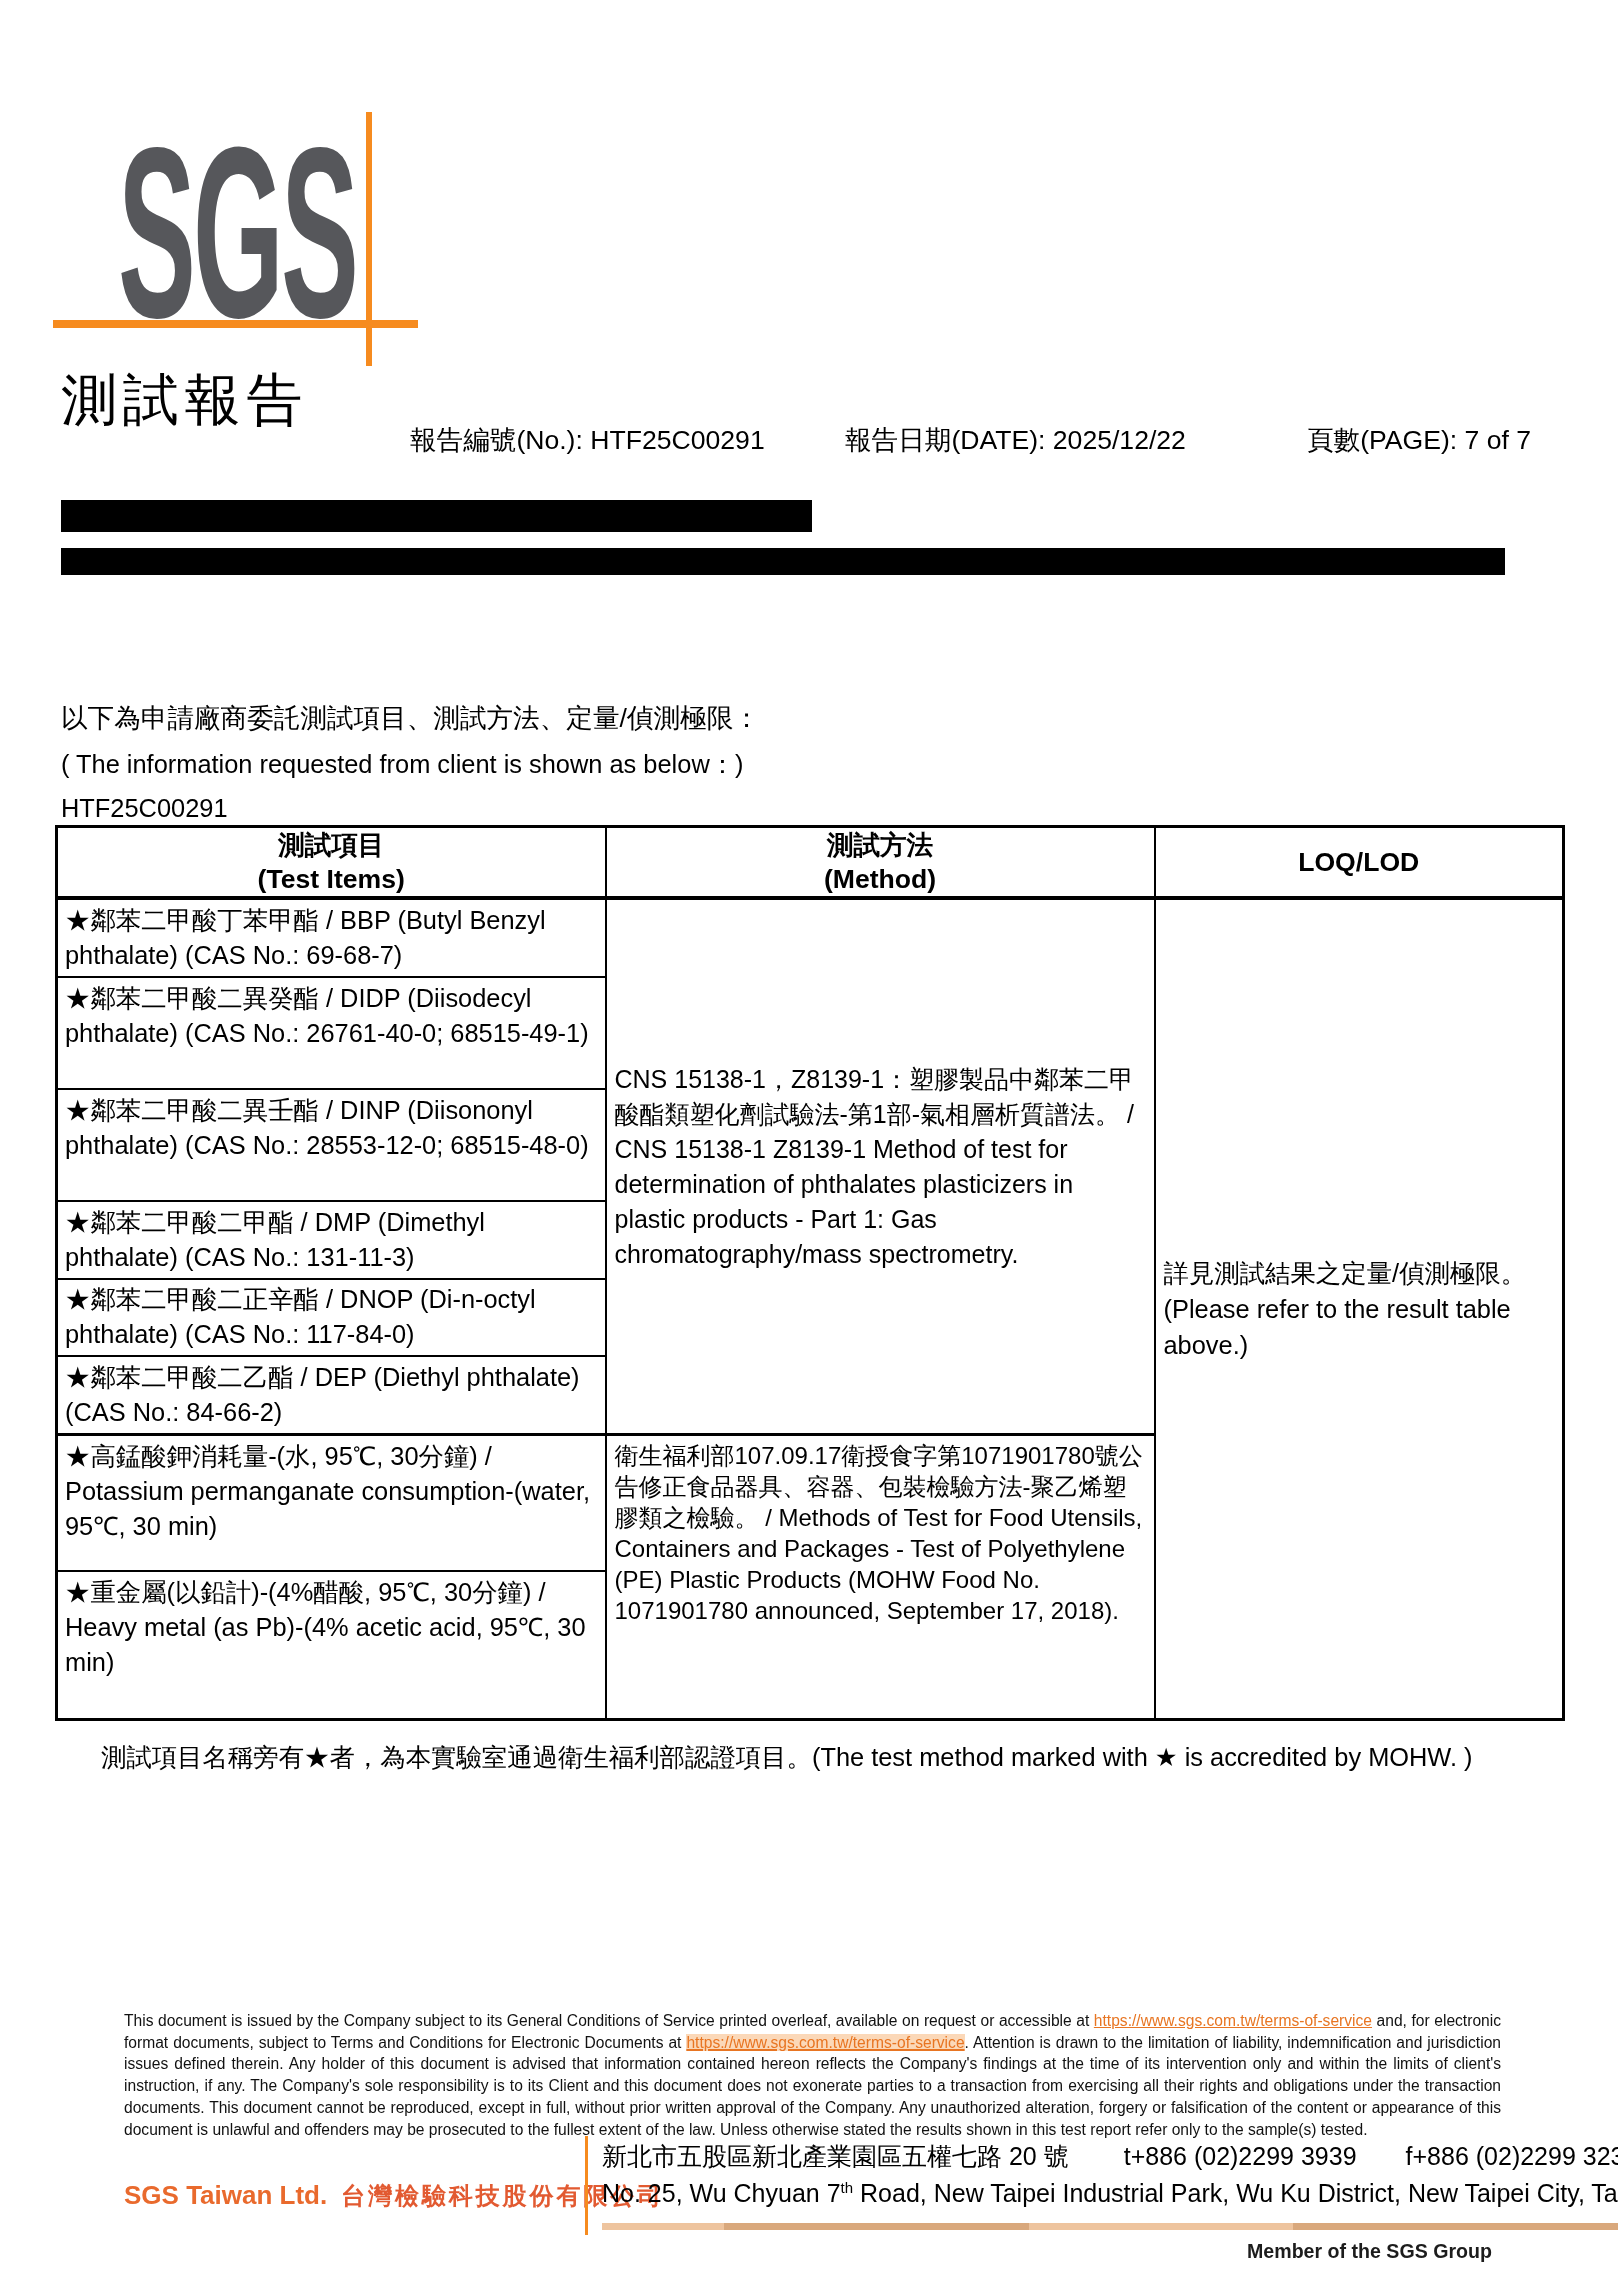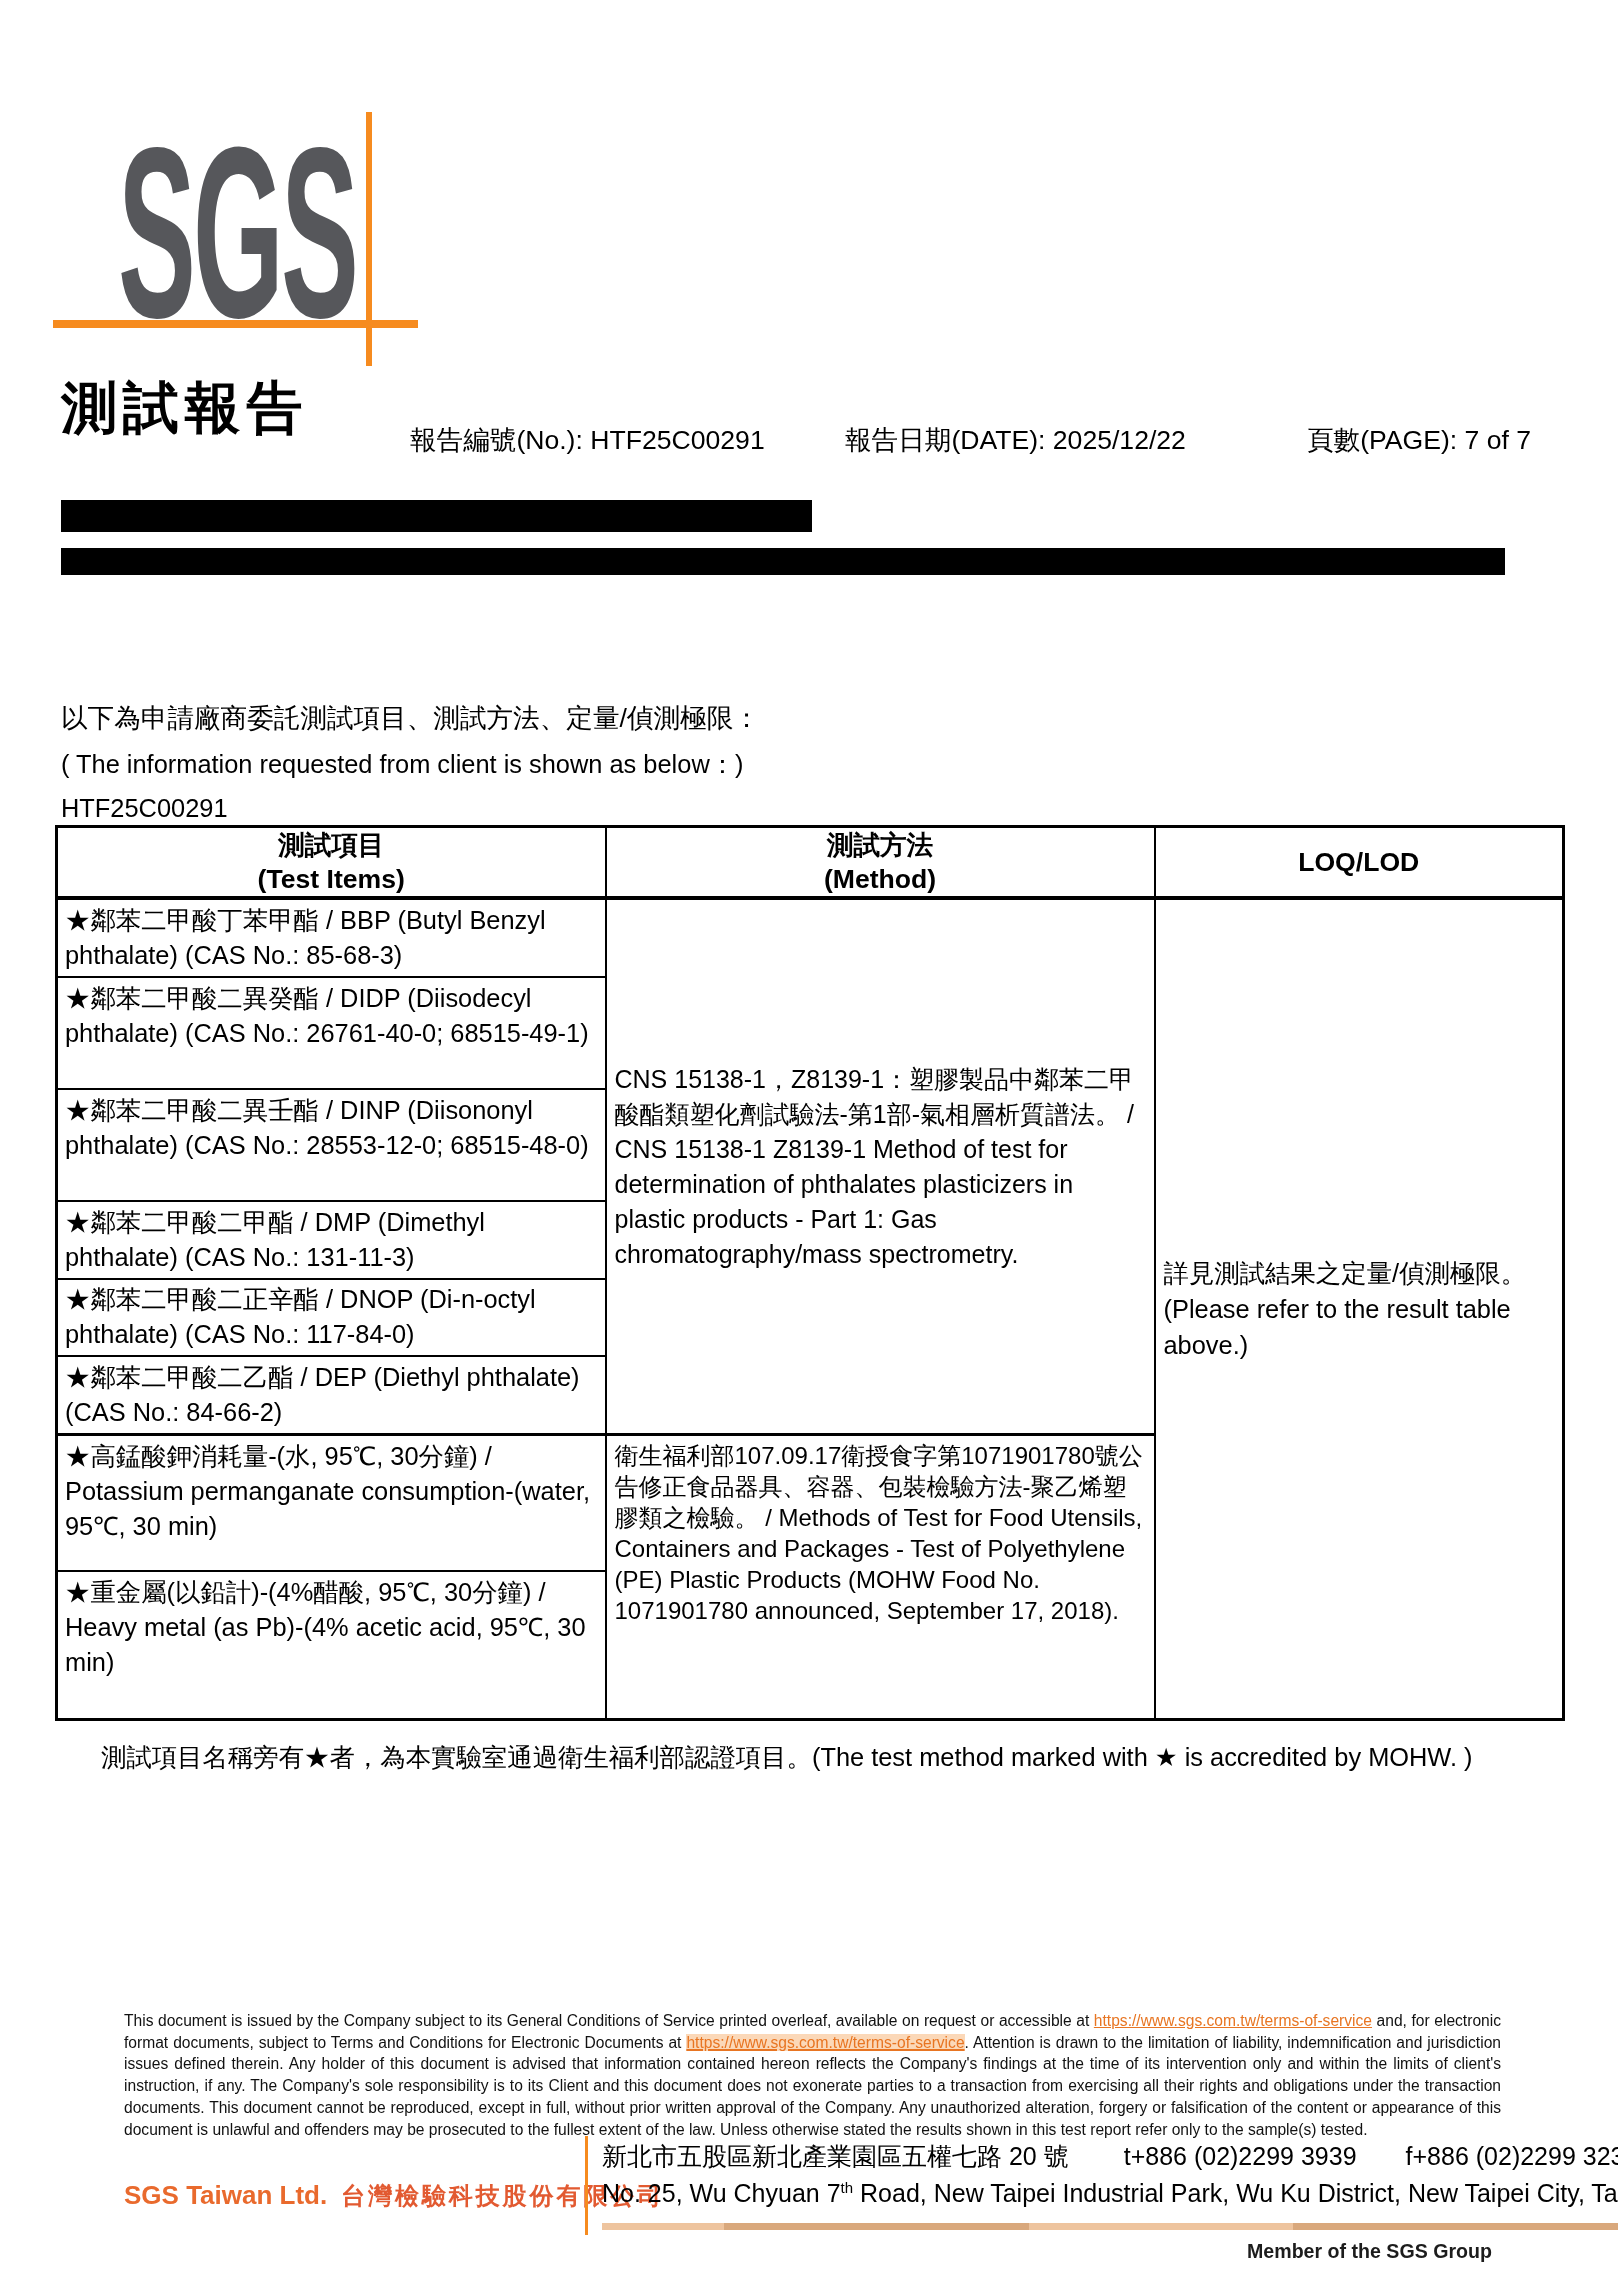--- a/index.html
+++ b/index.html
@@ -36,22 +36,22 @@
   }
   .logo-vline {
     position: absolute;
     left: 366px; top: 112px;
     width: 6.4px; height: 254px;
     background: #f68b1f;
   }
 
   
   .title-zh {
-    position: absolute; left: 61px; top: 371px;
-    font-size: 56px; font-weight: bold; letter-spacing: 5.8px;
+    position: absolute; left: 61px; top: 363px;
+    font-size: 56px; font-weight: normal; letter-spacing: 5.8px;
     white-space: nowrap;
   }
   .title-en {
     position: absolute; left: 59px; top: 438px;
     font-size: 57px; font-weight: bold;
     white-space: nowrap;
   }
   .meta { position: absolute; font-size: 26.6px; white-space: nowrap; }
   .meta.report-no   { left: 410px;  top: 422px; }
   .meta.report-date { left: 845px; top: 422px; }
@@ -210,21 +210,21 @@
         </th>
         <th>
           <div>測試方法</div>
           <div>(Method)</div>
         </th>
         <th>LOQ/LOD</th>
       </tr>
     </thead>
     <tbody>
       <tr class="r1">
-        <td class="item">★鄰苯二甲酸丁苯甲酯 / BBP (Butyl Benzyl phthalate) (CAS No.: 85-68-3)</td>
+        <td class="item">★鄰苯二甲酸丁苯甲酯 / BBP (Butyl Benzyl phthalate) (CAS No.: 69-68-7)</td>
         <td class="method" rowspan="6">CNS 15138-1，Z8139-1：塑膠製品中鄰苯二甲酸酯類塑化劑試驗法-第1部-氣相層析質譜法。 / CNS 15138-1 Z8139-1 Method of test for determination of phthalates plasticizers in plastic products - Part 1: Gas chromatography/mass spectrometry.</td>
         <td class="loq" rowspan="8">詳見測試結果之定量/偵測極限。(Please refer to the result table above.)</td>
       </tr>
       <tr class="r2">
         <td class="item">★鄰苯二甲酸二異癸酯 / DIDP (Diisodecyl phthalate) (CAS No.: 26761-40-0; 68515-49-1)</td>
       </tr>
       <tr class="r3">
         <td class="item">★鄰苯二甲酸二異壬酯 / DINP (Diisononyl phthalate) (CAS No.: 28553-12-0; 68515-48-0)</td>
       </tr>
       <tr class="r4">

